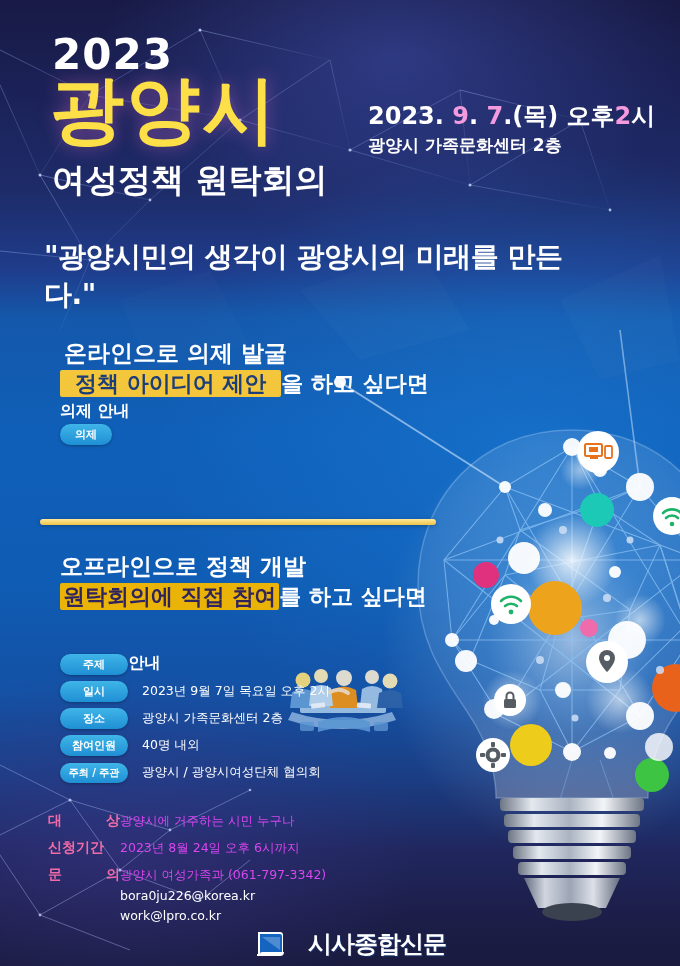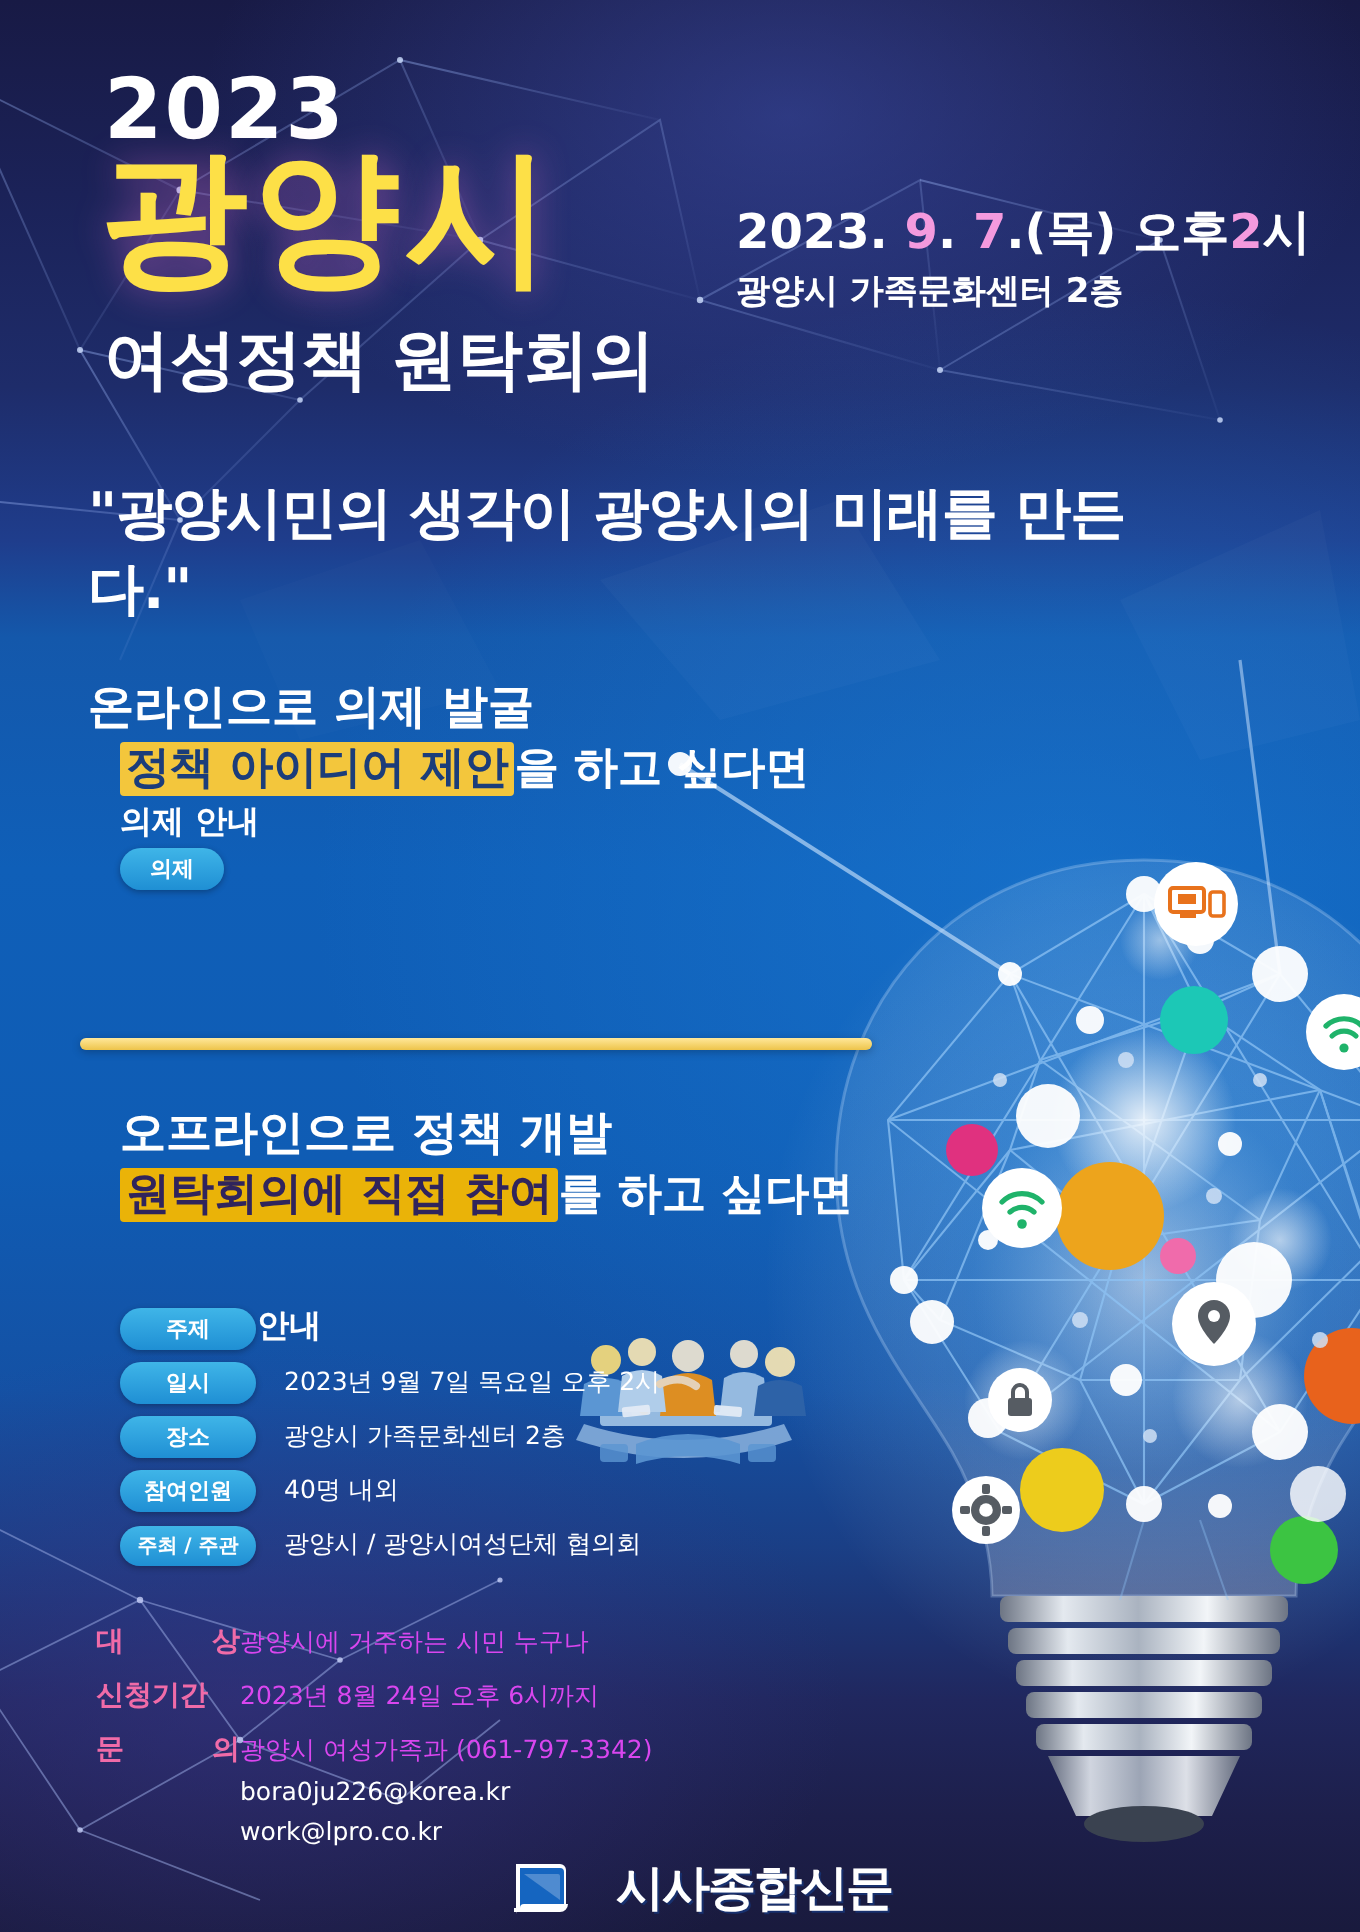--- a/index.html
+++ b/index.html
@@ -28,21 +28,21 @@
     text-shadow:0 0 18px rgba(244,120,220,.45);line-height:1;}
   .t-sub{position:absolute;left:52px;top:158px;font-size:33px;font-weight:bold;color:#ffffff;letter-spacing:0px;}
   .t-tag{position:absolute;left:55px;top:208px;font-size:13px;color:#dfe6fb;font-weight:bold;}
   .t-quote{position:absolute;left:44px;top:238px;font-size:28px;font-weight:bold;color:#ffffff;letter-spacing:-.5px;}
   .d-date{position:absolute;left:368px;top:100px;font-size:24px;font-weight:bold;color:#ffffff;white-space:nowrap;}
   .d-date .pk{color:#f49ade;}
   .d-place{position:absolute;left:368px;top:134px;font-size:17px;font-weight:bold;color:#ffffff;white-space:nowrap;}
   
   .sec-h1{position:absolute;font-size:23px;font-weight:bold;color:#ffffff;}
   .sec-h2{position:absolute;font-size:22px;font-weight:bold;color:#ffffff;}
-  .hl-y{background:#f3c63c;color:#1b3d7a;padding:1px 3px;border-radius:2px;}
+  .hl-y{background:#f3c63c;color:#1b3d7a;padding:1px 15px;border-radius:2px;}
   .hl-p{background:#eab308;color:#30245c;padding:1px 3px;border-radius:2px;}
   .sec-h3{position:absolute;font-size:16px;font-weight:bold;color:#ffffff;}
   .pill{display:inline-block;text-align:center;color:#ffffff;font-weight:bold;font-size:11px;
     background:linear-gradient(180deg,#3fb5e8,#1f8fd4);border-radius:11px;padding:3px 0;
     box-shadow:0 1px 3px rgba(0,0,0,.3);}
   .agenda{position:absolute;left:118px;top:427px;}
   .agenda li{color:#ffffff;font-size:12.5px;line-height:19px;white-space:nowrap;font-weight:500;}
   .agenda ol{margin:0;padding:0;list-style:none;}
   .badge-agenda{position:absolute;left:60px;top:423px;width:52px;}
   .divider{position:absolute;left:40px;top:519px;width:396px;height:6px;
@@ -339,21 +339,21 @@
     <div class="t-city">광양시</div>
     <div class="t-sub">여성정책 원탁회의</div>
     <div class="t-quote">"광양시민의 생각이 광양시의 미래를 만든다."</div>
 
     <div class="d-date">
       <span>2023. </span><span class="pk">9</span><span>. </span><span class="pk">7</span><span>.(목) 오후</span><span class="pk">2</span><span>시</span>
     </div>
     <div class="d-place">광양시 가족문화센터 2층</div>
   </div>
 
-  <div class="sec-h1" style="left:44px;top:338px;">온라인으로 의제 발굴</div>
+  <div class="sec-h1" style="left:64px;top:338px;">온라인으로 의제 발굴</div>
   <div class="sec-h2" style="left:60px;top:369px;">
     <span class="hl-y">정책 아이디어 제안</span><span>을 하고 싶다면</span>
   </div>
   <div class="sec-h3" style="left:60px;top:401px;">의제 안내</div>
 
   <div class="badge-agenda">
     <span class="pill" style="width:52px;">의제</span>
   </div>
 
   <div class="divider"></div>

